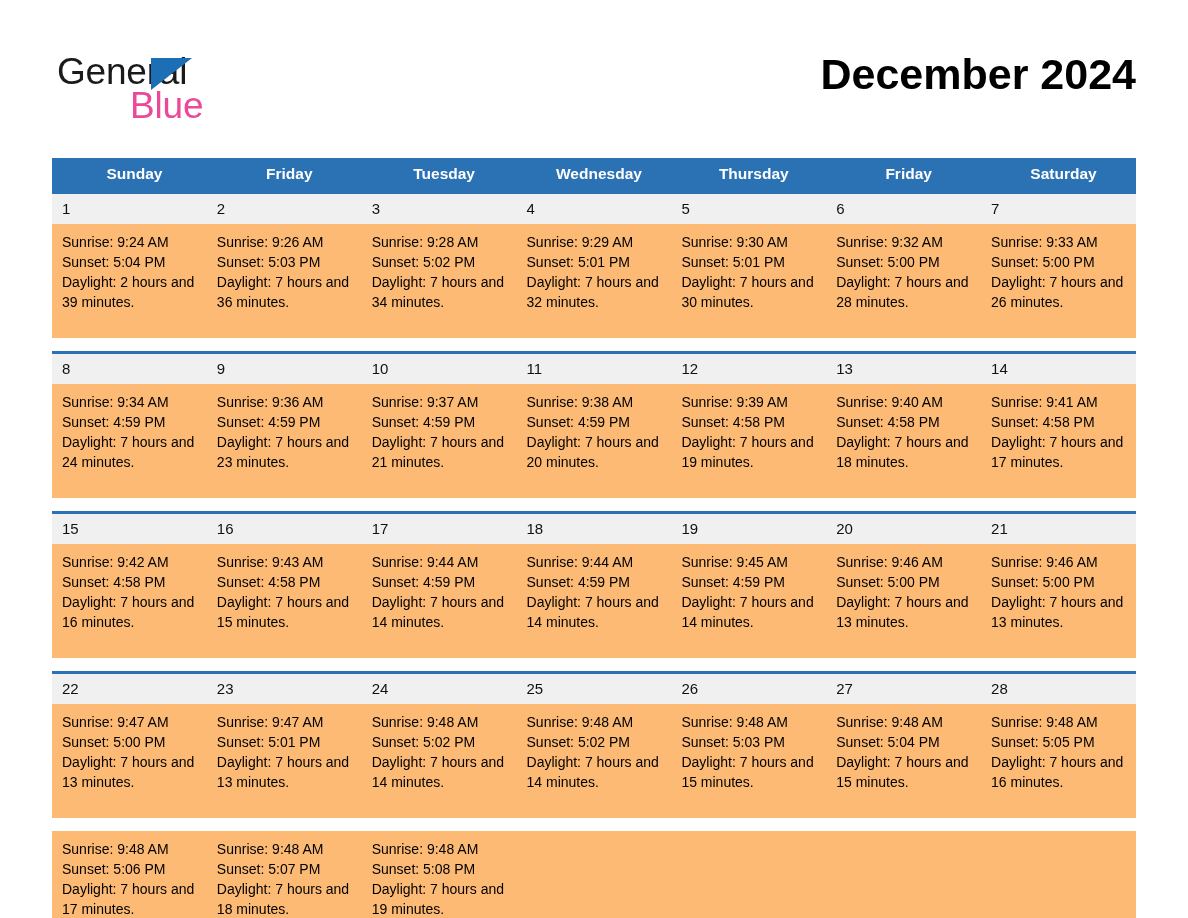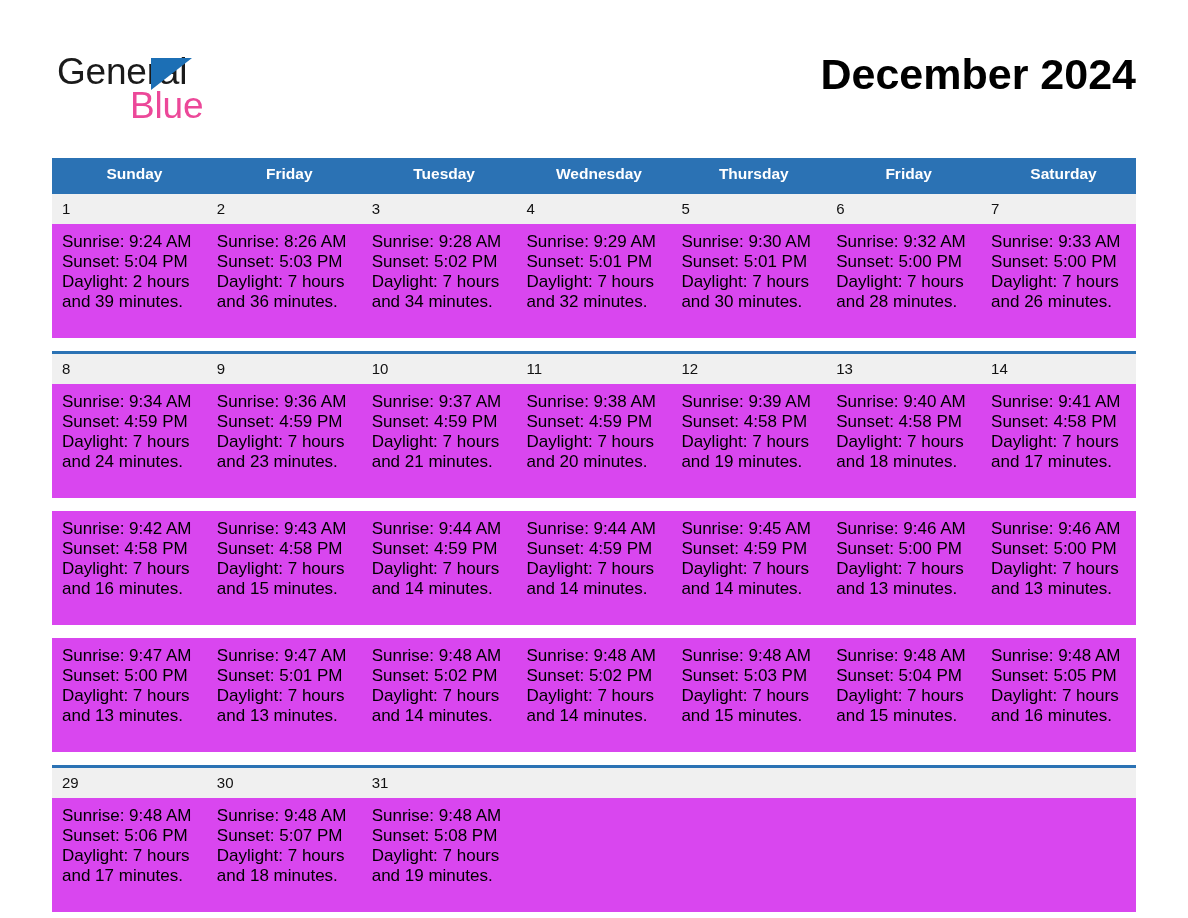--- a/index.html
+++ b/index.html
@@ -122,25 +122,25 @@
     padding: 6px 0 7px 10px;
     vertical-align: top;
     height: 17px;
     font-weight: 400;
   }
   tr.daynum-row td.empty {
     color: transparent;
   }
 
   tr.info-row td {
-    background: #d946ef;
+    background: #fdba74;
     vertical-align: top;
     padding: 8px 8px 12px 10px;
     height: 94px;
-    font-size: 17px;
+    font-size: 14px;
     line-height: 20px;
     color: #000;
   }
 
   .info-line { white-space: nowrap; }
   .daylight-line { white-space: normal; }
 
   tr.spacer-row td {
     height: 13px;
     background: #ffffff;
@@ -200,21 +200,21 @@
           <td>6</td>
           <td>7</td>
         </tr>
         <tr class="info-row">
           <td>
             <div class="info-line">Sunrise: 9:24 AM</div>
             <div class="info-line">Sunset: 5:04 PM</div>
             <div class="daylight-line">Daylight: 2 hours and 39 minutes.</div>
           </td>
           <td>
-            <div class="info-line">Sunrise: 8:26 AM</div>
+            <div class="info-line">Sunrise: 9:26 AM</div>
             <div class="info-line">Sunset: 5:03 PM</div>
             <div class="daylight-line">Daylight: 7 hours and 36 minutes.</div>
           </td>
           <td>
             <div class="info-line">Sunrise: 9:28 AM</div>
             <div class="info-line">Sunset: 5:02 PM</div>
             <div class="daylight-line">Daylight: 7 hours and 34 minutes.</div>
           </td>
           <td>
             <div class="info-line">Sunrise: 9:29 AM</div>
@@ -284,20 +284,29 @@
           <td>
             <div class="info-line">Sunrise: 9:41 AM</div>
             <div class="info-line">Sunset: 4:58 PM</div>
             <div class="daylight-line">Daylight: 7 hours and 17 minutes.</div>
           </td>
         </tr>
         <tr class="spacer-row">
             <td colspan="7"></td>
           </tr>
 
+        <tr class="daynum-row">
+          <td>15</td>
+          <td>16</td>
+          <td>17</td>
+          <td>18</td>
+          <td>19</td>
+          <td>20</td>
+          <td>21</td>
+        </tr>
         <tr class="info-row">
           <td>
             <div class="info-line">Sunrise: 9:42 AM</div>
             <div class="info-line">Sunset: 4:58 PM</div>
             <div class="daylight-line">Daylight: 7 hours and 16 minutes.</div>
           </td>
           <td>
             <div class="info-line">Sunrise: 9:43 AM</div>
             <div class="info-line">Sunset: 4:58 PM</div>
             <div class="daylight-line">Daylight: 7 hours and 15 minutes.</div>
@@ -325,20 +334,29 @@
           <td>
             <div class="info-line">Sunrise: 9:46 AM</div>
             <div class="info-line">Sunset: 5:00 PM</div>
             <div class="daylight-line">Daylight: 7 hours and 13 minutes.</div>
           </td>
         </tr>
         <tr class="spacer-row">
             <td colspan="7"></td>
           </tr>
 
+        <tr class="daynum-row">
+          <td>22</td>
+          <td>23</td>
+          <td>24</td>
+          <td>25</td>
+          <td>26</td>
+          <td>27</td>
+          <td>28</td>
+        </tr>
         <tr class="info-row">
           <td>
             <div class="info-line">Sunrise: 9:47 AM</div>
             <div class="info-line">Sunset: 5:00 PM</div>
             <div class="daylight-line">Daylight: 7 hours and 13 minutes.</div>
           </td>
           <td>
             <div class="info-line">Sunrise: 9:47 AM</div>
             <div class="info-line">Sunset: 5:01 PM</div>
             <div class="daylight-line">Daylight: 7 hours and 13 minutes.</div>
@@ -366,48 +384,39 @@
           <td>
             <div class="info-line">Sunrise: 9:48 AM</div>
             <div class="info-line">Sunset: 5:05 PM</div>
             <div class="daylight-line">Daylight: 7 hours and 16 minutes.</div>
           </td>
         </tr>
         <tr class="spacer-row">
             <td colspan="7"></td>
           </tr>
 
-        <tr class="daynum-row">
-          <td>29</td>
-          <td>30</td>
-          <td>31</td>
+        <tr class="info-row">
+          <td>
+            <div class="info-line">Sunrise: 9:48 AM</div>
+            <div class="info-line">Sunset: 5:06 PM</div>
+            <div class="daylight-line">Daylight: 7 hours and 17 minutes.</div>
+          </td>
+          <td>
+            <div class="info-line">Sunrise: 9:48 AM</div>
+            <div class="info-line">Sunset: 5:07 PM</div>
+            <div class="daylight-line">Daylight: 7 hours and 18 minutes.</div>
+          </td>
+          <td>
+            <div class="info-line">Sunrise: 9:48 AM</div>
+            <div class="info-line">Sunset: 5:08 PM</div>
+            <div class="daylight-line">Daylight: 7 hours and 19 minutes.</div>
+          </td>
           <td class="empty"></td>
           <td class="empty"></td>
           <td class="empty"></td>
           <td class="empty"></td>
         </tr>
-        <tr class="info-row">
-          <td>
-            <div class="info-line">Sunrise: 9:48 AM</div>
-            <div class="info-line">Sunset: 5:06 PM</div>
-            <div class="daylight-line">Daylight: 7 hours and 17 minutes.</div>
-          </td>
-          <td>
-            <div class="info-line">Sunrise: 9:48 AM</div>
-            <div class="info-line">Sunset: 5:07 PM</div>
-            <div class="daylight-line">Daylight: 7 hours and 18 minutes.</div>
-          </td>
-          <td>
-            <div class="info-line">Sunrise: 9:48 AM</div>
-            <div class="info-line">Sunset: 5:08 PM</div>
-            <div class="daylight-line">Daylight: 7 hours and 19 minutes.</div>
-          </td>
-          <td class="empty"></td>
-          <td class="empty"></td>
-          <td class="empty"></td>
-          <td class="empty"></td>
-        </tr>
 
       </tbody>
     </table>
   </div>
 
 </div>
 
 </body></html>

